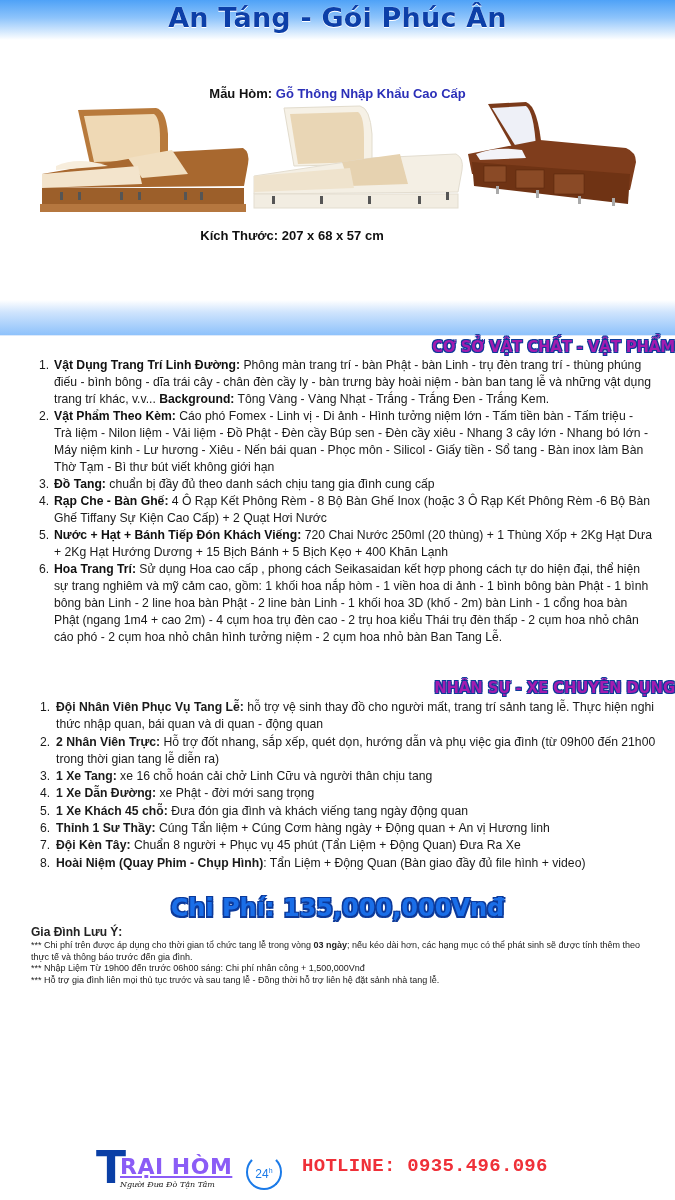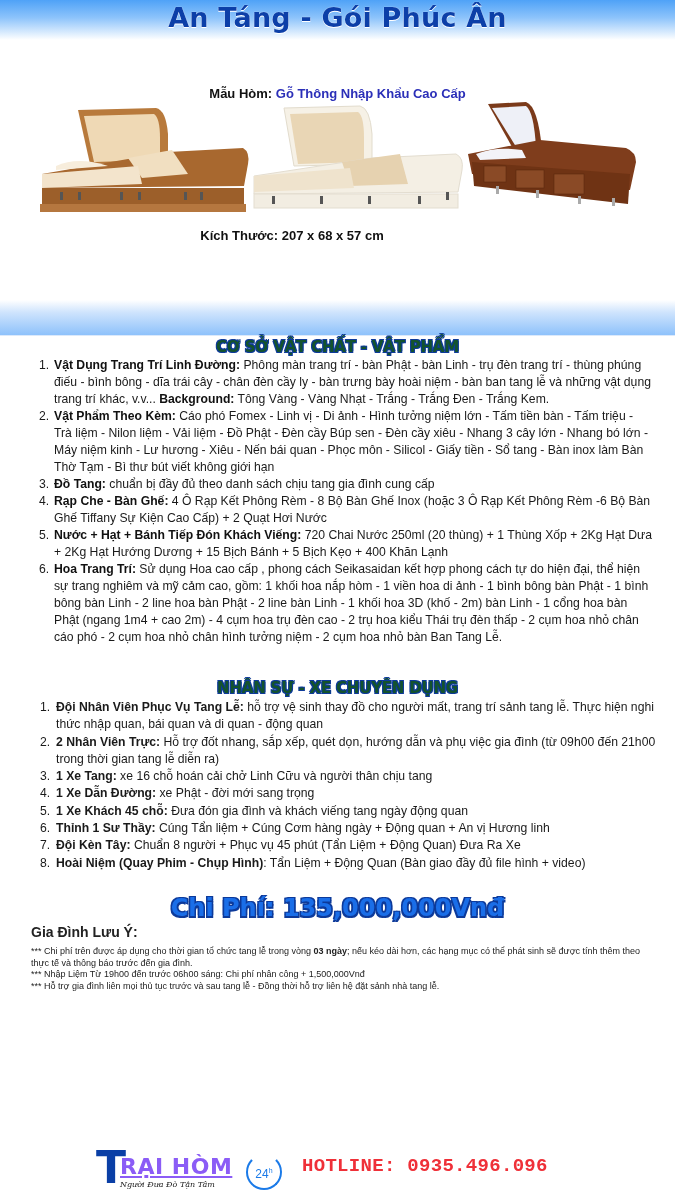--- a/index.html
+++ b/index.html
@@ -30,23 +30,23 @@
     font-size: 13px; font-weight: bold; color: #111;
   }
 
   .section-band {
     position: absolute; left: 0; top: 300px; width: 675px; height: 36px;
     background: linear-gradient(to bottom, #ffffff 0%, #cfe4fd 35%, #8ec2fb 100%);
     border-bottom: 1px solid #dbe9fb;
   }
 
   .section-heading {
-    position: absolute; left: 0; width: 675px; text-align: center;
+    position: absolute; left: 0; width: 675px; text-align: right;
     font-family: "DejaVu Sans", sans-serif; font-weight: bold; font-size: 15px;
-    color: #14532d;
+    color: #a21caf;
     text-shadow: -1px -1px 0 #0d3a9a, 1px -1px 0 #0d3a9a, -1px 1px 0 #0d3a9a, 1px 1px 0 #0d3a9a;
     letter-spacing: -0.2px;
   }
 
   .list { position: absolute; left: 42px; width: 610px; list-style: none; font-size: 12.2px; line-height: 17px; color: #1a1a1a; }
   .list li { position: relative; padding-left: 12px; }
   .list .num { position: absolute; left: -3px; top: 0; }
   .list b { font-weight: bold; color: #111; }
 
   .list2 { position: absolute; left: 42px; width: 616px; list-style: none; font-size: 12.2px; line-height: 17.3px; color: #1a1a1a; }
@@ -54,21 +54,21 @@
   .list2 .num { position: absolute; left: -2px; top: 0; }
 
   .price {
     position: absolute; left: 0; top: 894px; width: 675px; text-align: center;
     font-family: "DejaVu Sans", sans-serif; font-weight: bold; font-size: 24px;
     color: #1a6ee8;
     text-shadow: -1.5px -1.5px 0 #0d3a9a, 1.5px -1.5px 0 #0d3a9a, -1.5px 1.5px 0 #0d3a9a, 1.5px 1.5px 0 #0d3a9a;
   }
 
   .notes { position: absolute; left: 31px; top: 927px; width: 620px; font-size: 9px; line-height: 11.8px; color: #222; }
-  .notes .notes-title { font-weight: bold; font-size: 14px; margin-bottom: 7px; }
+  .notes .notes-title { font-weight: bold; font-size: 12px; margin-bottom: 1px; }
 
   .footer { position: absolute; left: 0; top: 1140px; width: 675px; height: 56px; }
   .logo { position: absolute; left: 96px; top: 4px; width: 160px; height: 52px; }
   .logo-T { position: absolute; left: 0; top: 2px; font-family: "DejaVu Sans", sans-serif; font-weight: bold; font-size: 44px; color: #0a3fa6; line-height: 44px; }
   .logo-rest { position: absolute; left: 24px; top: 10px; font-family: "DejaVu Sans", sans-serif; font-weight: bold; font-size: 22px; color: #8b5cf6; letter-spacing: 0.5px; text-decoration: underline; }
   .logo-tag { position: absolute; left: 24px; top: 36px; font-family: "DejaVu Serif", serif; font-style: italic; font-size: 8px; color: #222; }
   .logo-badge { position: absolute; left: 150px; top: 10px; width: 36px; height: 36px; border: 2.5px solid #1a7ae8; border-radius: 50%; border-top-color: transparent; text-align: center; line-height: 30px; font-size: 12px; color: #1a7ae8; }
   .logo-badge sup { font-size: 7px; }
   .hotline { position: absolute; left: 302px; top: 15px; font-family: Liberation Mono, monospace; font-weight: bold; font-size: 19px; color: #ef3038; letter-spacing: 0.3px; }
 </style>

